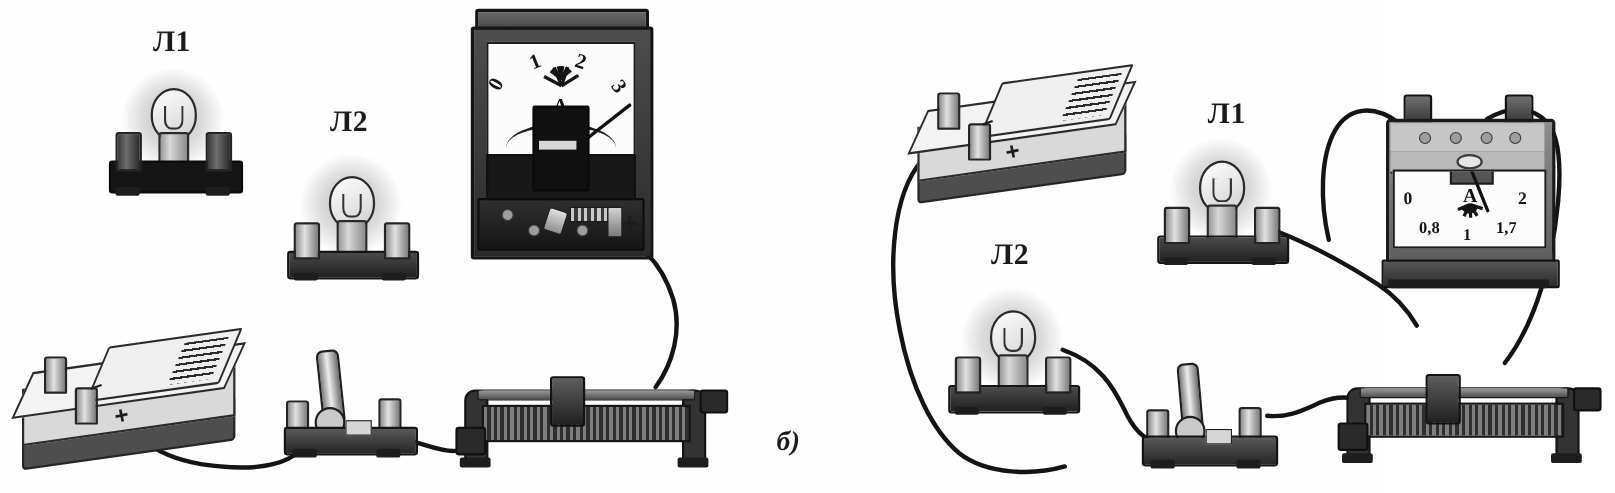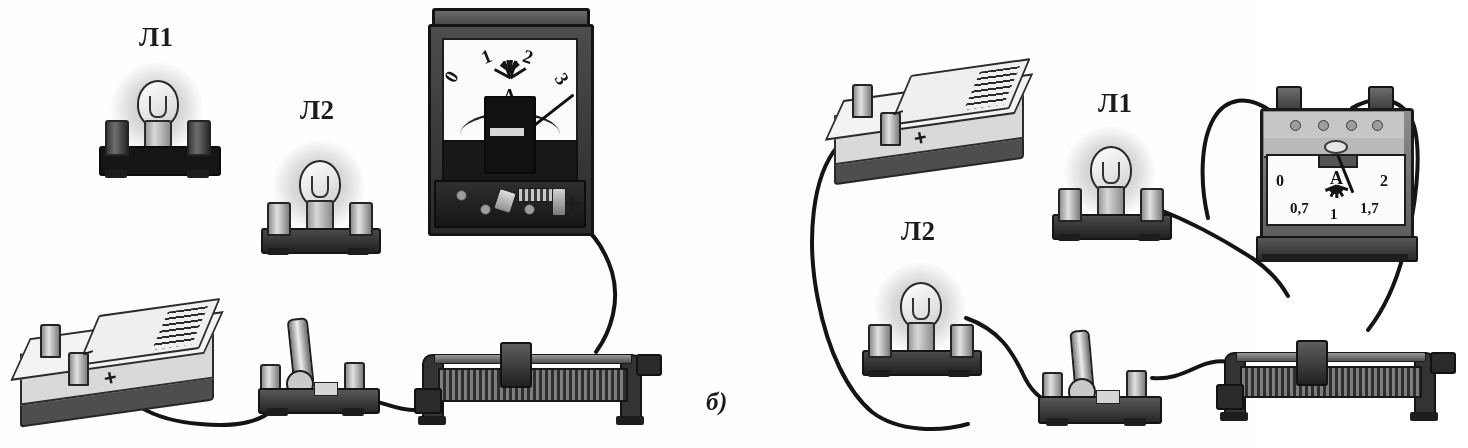--- a/index.html
+++ b/index.html
@@ -346,21 +346,21 @@
         <div class="tick" style="left:-1px;top:22px;width:2px;height:8px;transform:rotate(48deg);transform-origin:top center;"></div>
         <div class="tick" style="left:-1px;top:22px;width:2px;height:8px;transform:rotate(58deg);transform-origin:top center;"></div>
         <div class="tick" style="left:-1px;top:22px;width:3px;height:12px;transform:rotate(68deg);transform-origin:top center;"></div>
       </div>
 
       <div class="needle" style="left:67px;top:-4px;width:3px;height:44px;transform-origin:top center;transform:rotate(-22deg);"></div>
 
       <div class="scale-num" style="left:8px;top:16px;font-size:16px;">0</div>
       <div class="scale-num" style="left:112px;top:16px;font-size:16px;">2</div>
       <div class="unitA" style="left:62px;top:12px;font-size:18px;">A</div>
-      <div class="scale-num" style="left:22px;top:44px;font-size:15px;">0,7</div>
+      <div class="scale-num" style="left:22px;top:44px;font-size:15px;">0,8</div>
       <div class="scale-num" style="left:62px;top:50px;font-size:15px;">1</div>
       <div class="scale-num" style="left:92px;top:44px;font-size:15px;">1,7</div>
     </div>
 
     <div class="am2-foot" style="left:0px;top:150px;width:158px;height:22px;"></div>
     <div style="position:absolute;left:6px;top:168px;width:146px;height:8px;
                 background:#1d1d1d;border-radius:0 0 3px 3px;"></div>
   </div>
 
 </div>

